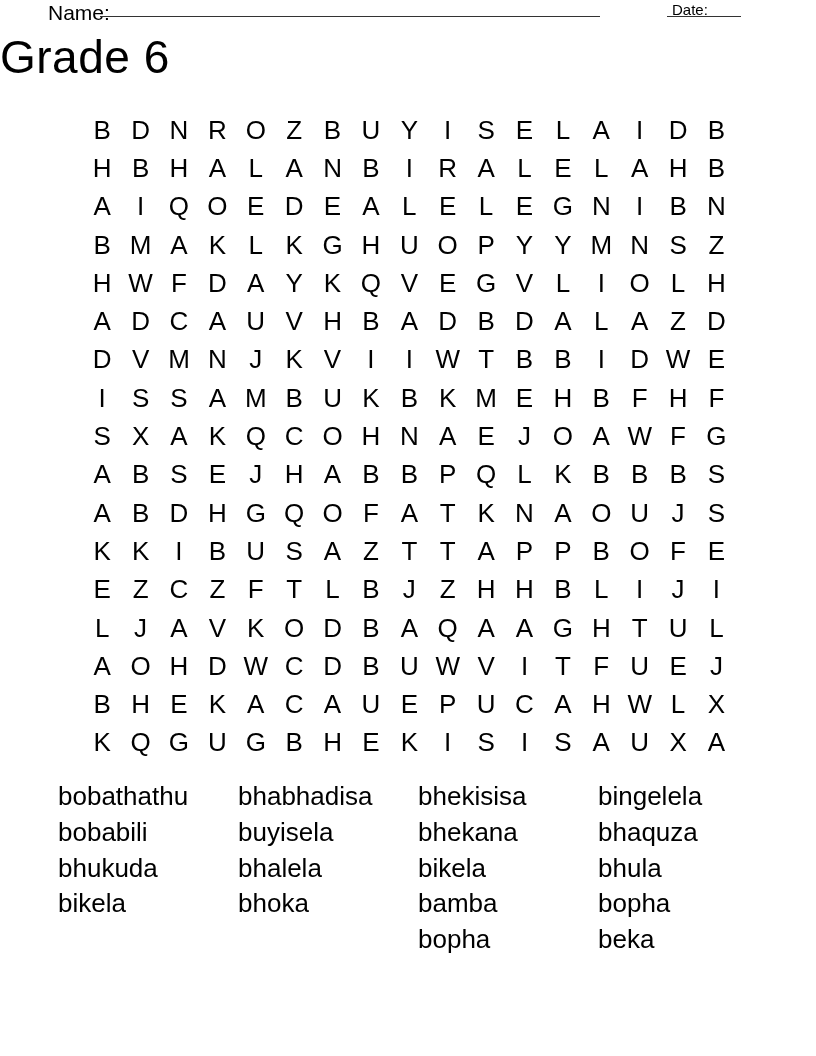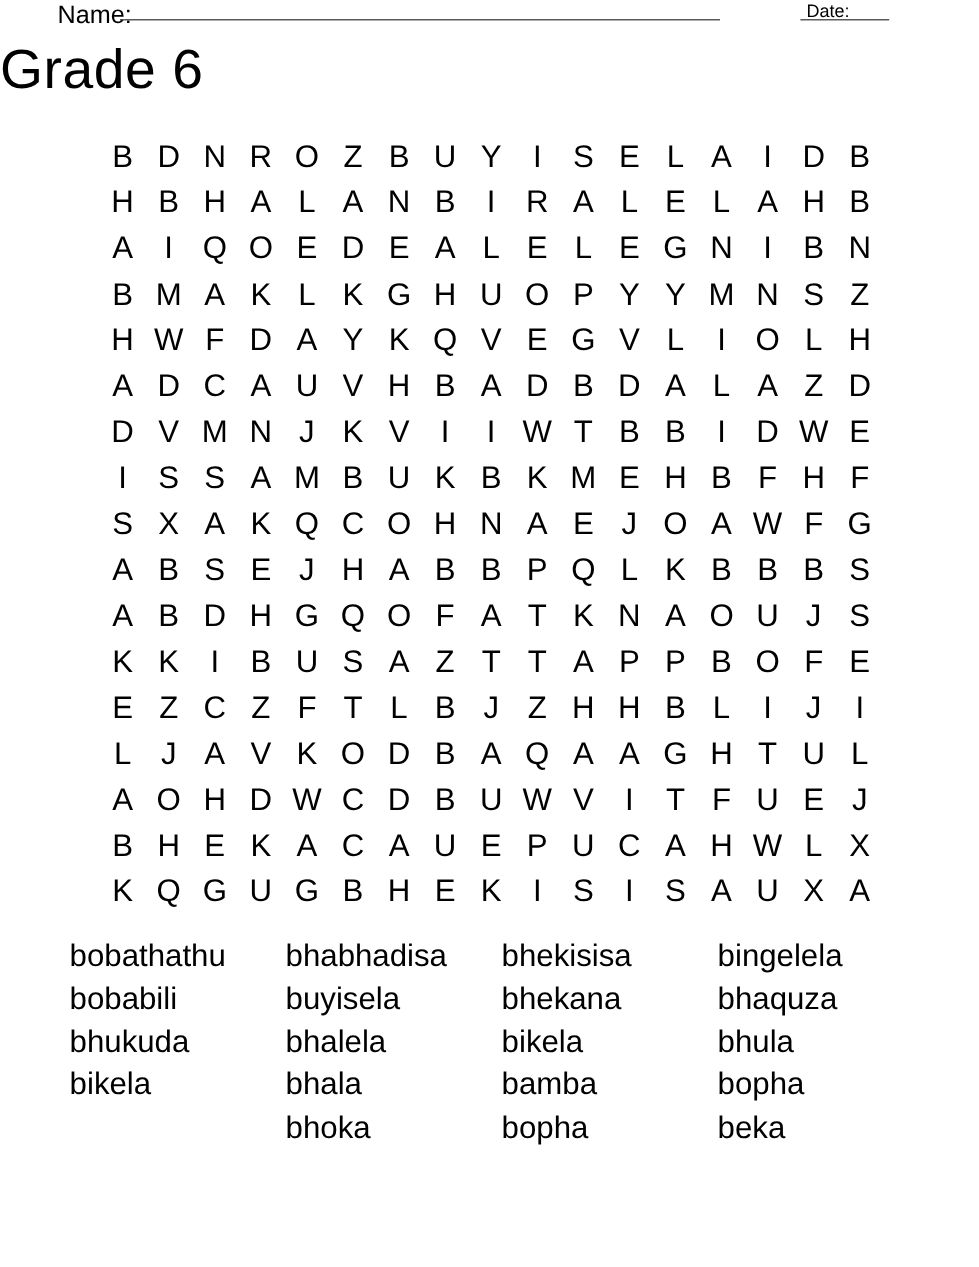--- a/index.html
+++ b/index.html
@@ -385,21 +385,20 @@
     <div class="word-col">
       <div class="word">bobathathu</div>
       <div class="word">bobabili</div>
       <div class="word">bhukuda</div>
       <div class="word">bikela</div>
     </div>
     <div class="word-col">
       <div class="word">bhabhadisa</div>
       <div class="word">buyisela</div>
       <div class="word">bhalela</div>
-      <div class="word">bhala</div>
       <div class="word">bhoka</div>
     </div>
     <div class="word-col">
       <div class="word">bhekisisa</div>
       <div class="word">bhekana</div>
       <div class="word">bikela</div>
       <div class="word">bamba</div>
       <div class="word">bopha</div>
     </div>
     <div class="word-col">

